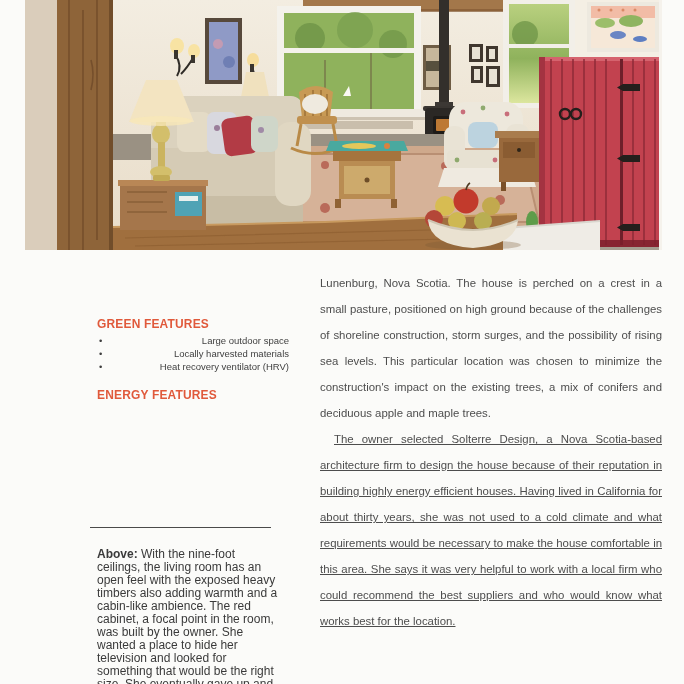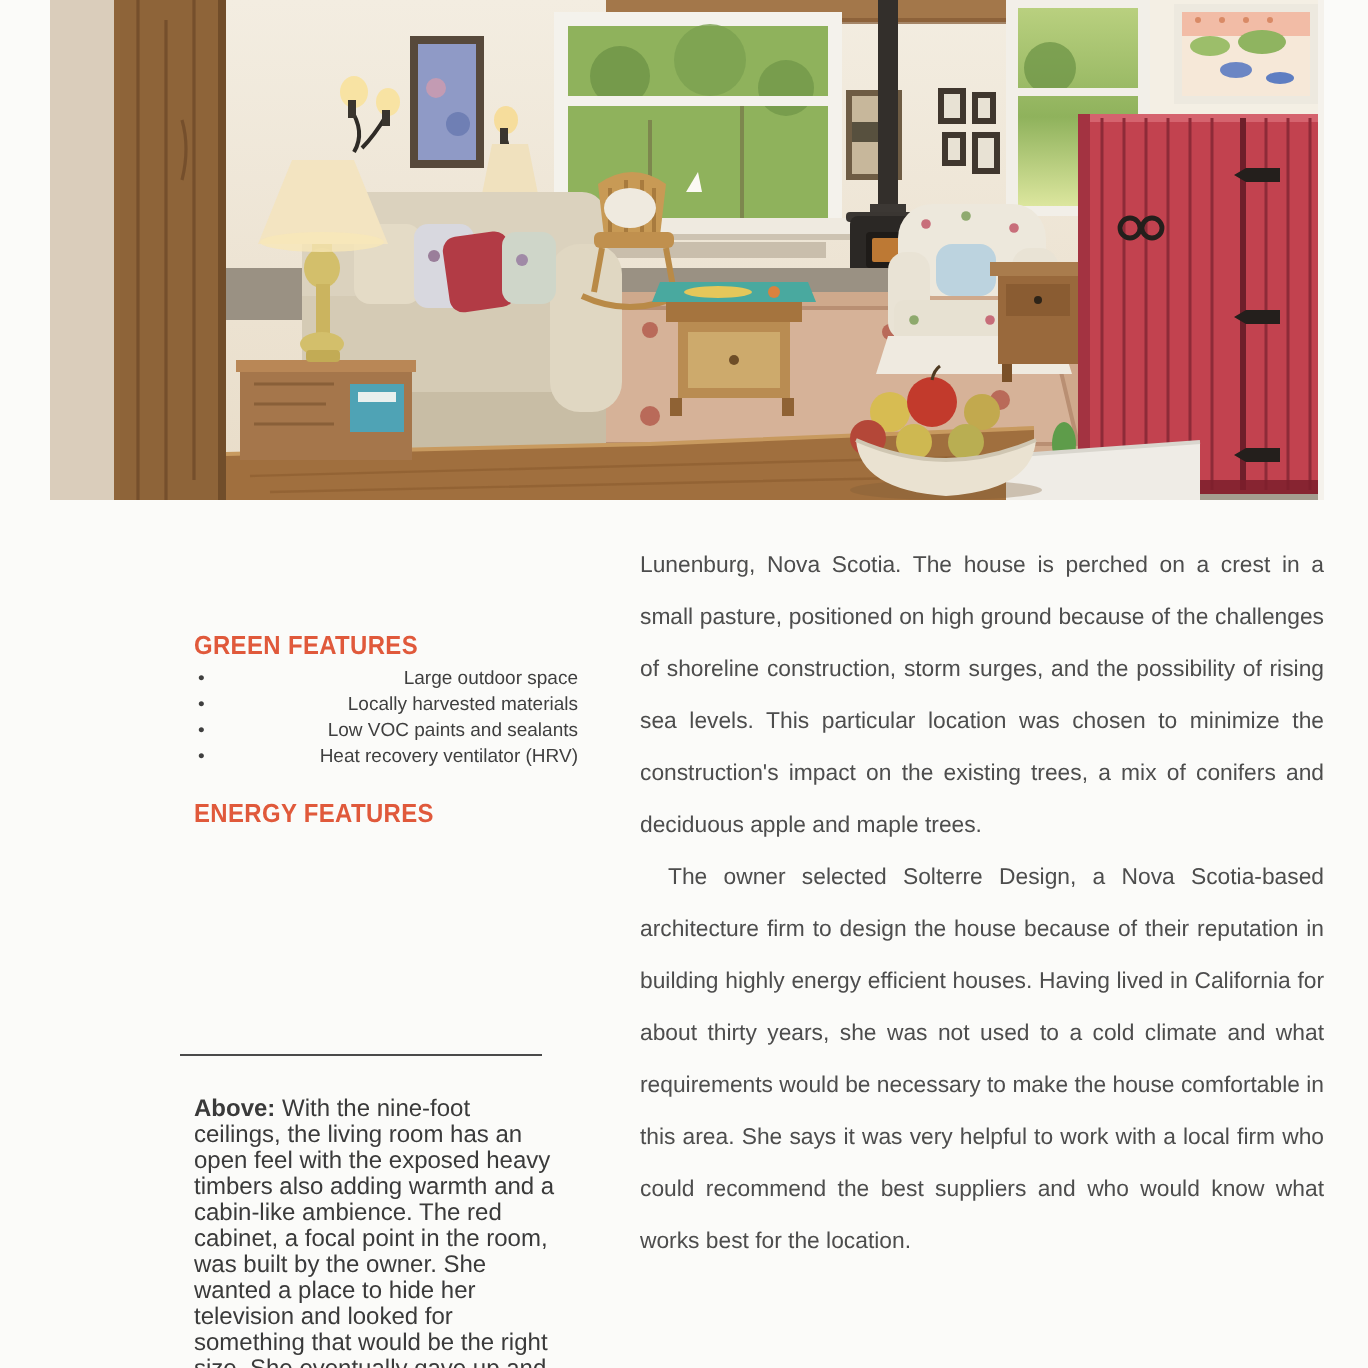--- a/index.html
+++ b/index.html
@@ -29,21 +29,21 @@
     position:absolute;left:97px;top:548px;width:183px;margin:0;
     font-size:12px;line-height:13px;color:#3A3A3A;
   }
   .caption strong{font-weight:bold;}
 
   .article{
     position:absolute;left:320px;top:270px;width:342px;
     font-size:11.4px;line-height:26px;color:#4D4D4D;text-align:justify;
   }
   .article p{margin:0;}
-  .article p.indent{text-indent:14px;}
+  .article p.indent{text-indent:14px;text-decoration:underline;}
 </style>
 </head>
 <body>
 
 <div id="page">
 
   <figure class="photo">
     <svg viewBox="0 0 637 250" preserveAspectRatio="none" role="img">
       <defs>
         <linearGradient id="wallg" x1="0" y1="0" x2="0" y2="1">
@@ -312,21 +312,20 @@
       <rect x="634" y="0" width="3" height="250" fill="#F5F2EC"></rect>
     </svg>
   </figure>
 
   <div class="left-col">
     <div>
       <h3 class="feat-h">GREEN FEATURES</h3>
       <ul class="feat-list">
         <li class="feat-item">Large outdoor space</li>
         <li class="feat-item">Locally harvested materials</li>
-        <li class="feat-item">Low VOC paints and sealants</li>
         <li class="feat-item">Heat recovery ventilator (HRV)</li>
       </ul>
     </div>
     <div>
       <h3 class="feat-h second">ENERGY FEATURES</h3>
     </div>
   </div>
 
   <div class="divider"></div>
 

